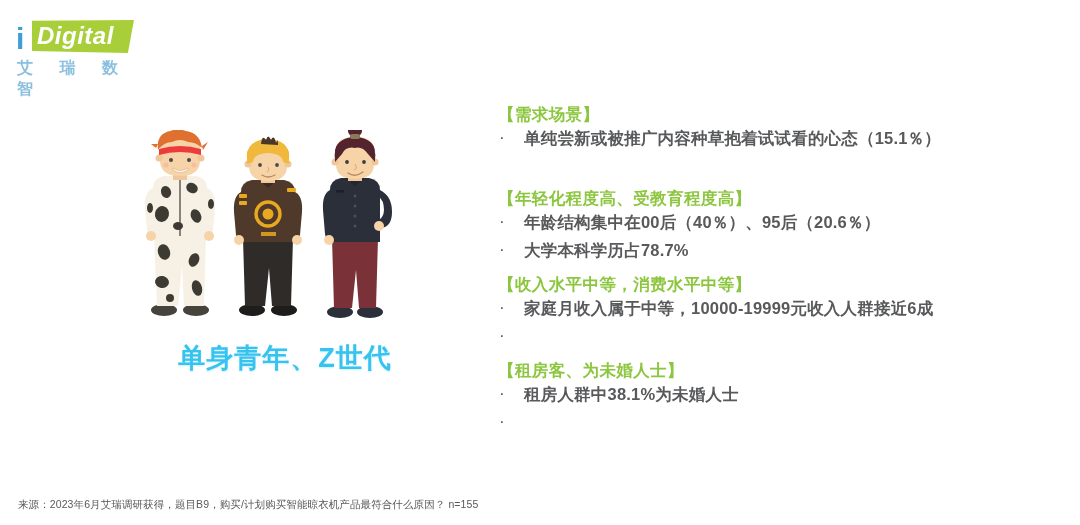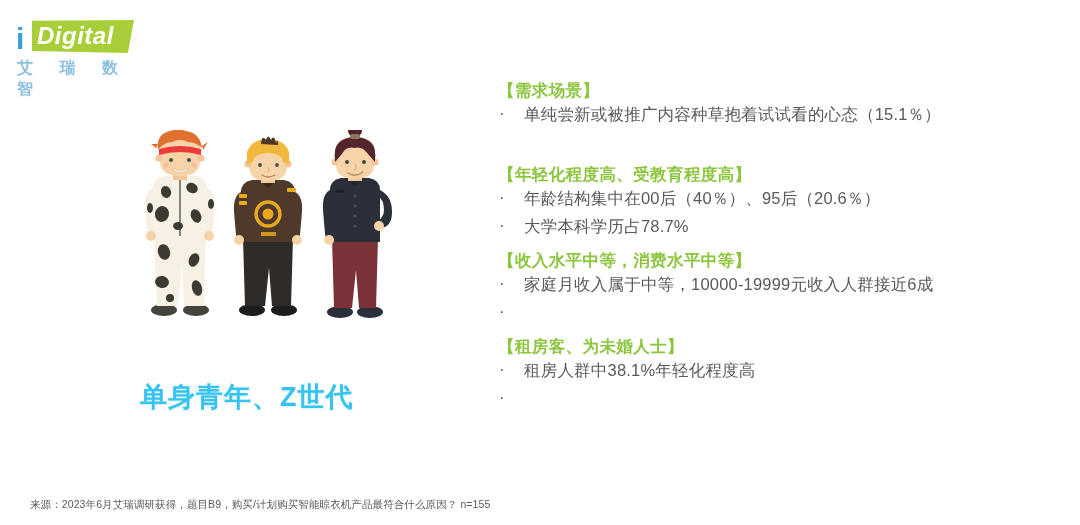--- a/index.html
+++ b/index.html
@@ -42,29 +42,29 @@
     color:#8bbfe0; font-size:16px; font-weight:bold;
     letter-spacing:11px;
   }
 
   
   .illus { position:absolute; left:140px; top:130px; width:290px; height:190px; }
   .illus svg { display:block; }
 
   .caption {
     position:absolute; left:140px; top:340px; width:290px;
+    text-align:center;
     color:#36c3ef;
     font-size:27px; font-weight:bold;
     letter-spacing:1px;
     text-shadow:0 1px 2px rgba(54,195,239,0.25);
-    margin-top:39px;
-  }
-
-  
-  .content { position:absolute; left:498px; top:80px; width:572px; }
+  }
+
+  
+  .content { position:absolute; left:498px; top:104px; width:572px; }
   .block { margin-bottom:0; }
   .heading {
     color:#8cc63f;
     font-size:16.5px;
     font-weight:bold;
     letter-spacing:0.4px;
     line-height:20px;
     white-space:nowrap;
   }
   .bullet-row {
@@ -77,32 +77,32 @@
     width:26px;
     flex:0 0 26px;
     color:#58595b;
     font-size:17px;
     text-align:left;
     padding-left:1px;
   }
   .bullet-text {
     color:#58595b;
     font-size:16.5px;
-    font-weight:normal;
+    font-weight:bold;
     letter-spacing:0.2px;
   }
 
   
   .gap-a { height:36px; }
   .gap-b { height:10px; }
   .gap-c { height:10px; }
 
   
   .footer {
-    position:absolute; left:30px; top:498px;
+    position:absolute; left:18px; top:498px;
     color:#58595b;
     font-size:10.5px;
     letter-spacing:0.1px;
     white-space:nowrap;
   }
 </style>
 </head>
 <body>
 
 <div class="slide">
@@ -291,21 +291,21 @@
         <span class="bullet-dot">·</span>
       </div>
     </div>
 
     <div class="gap-c"></div>
 
     <div class="block">
       <div class="heading">【租房客、为未婚人士】</div>
       <div class="bullet-row">
         <span class="bullet-dot">·</span>
-        <span class="bullet-text">租房人群中38.1%年轻化程度高</span>
+        <span class="bullet-text">租房人群中38.1%为未婚人士</span>
       </div>
       <div class="bullet-row">
         <span class="bullet-dot">·</span>
       </div>
     </div>
 
   </div>
 
   <div class="footer">来源：2023年6月艾瑞调研获得，题目B9，购买/计划购买智能晾衣机产品最符合什么原因？ n=155</div>
 

